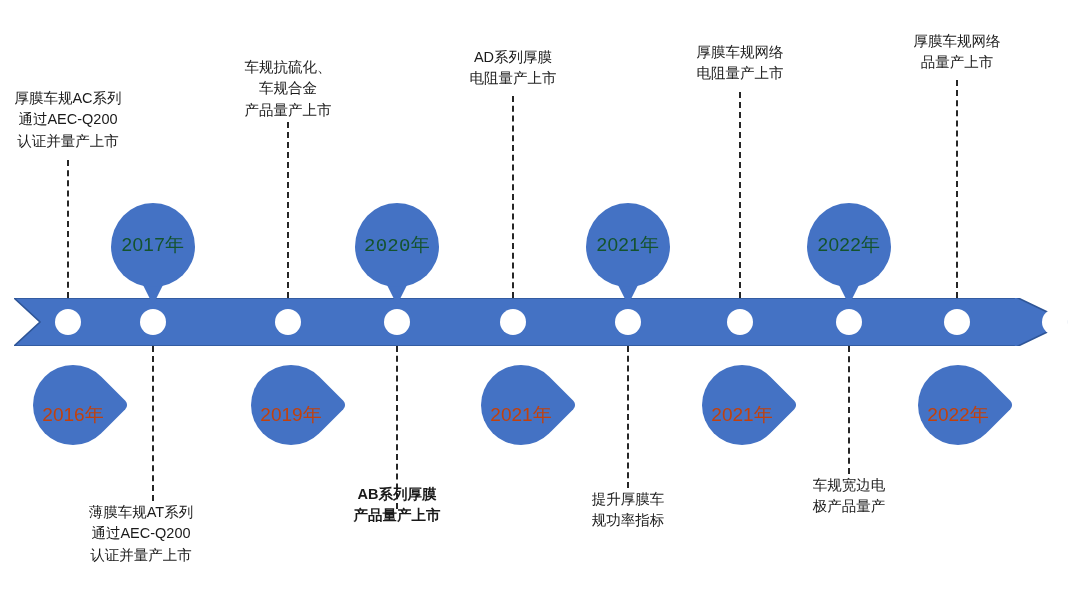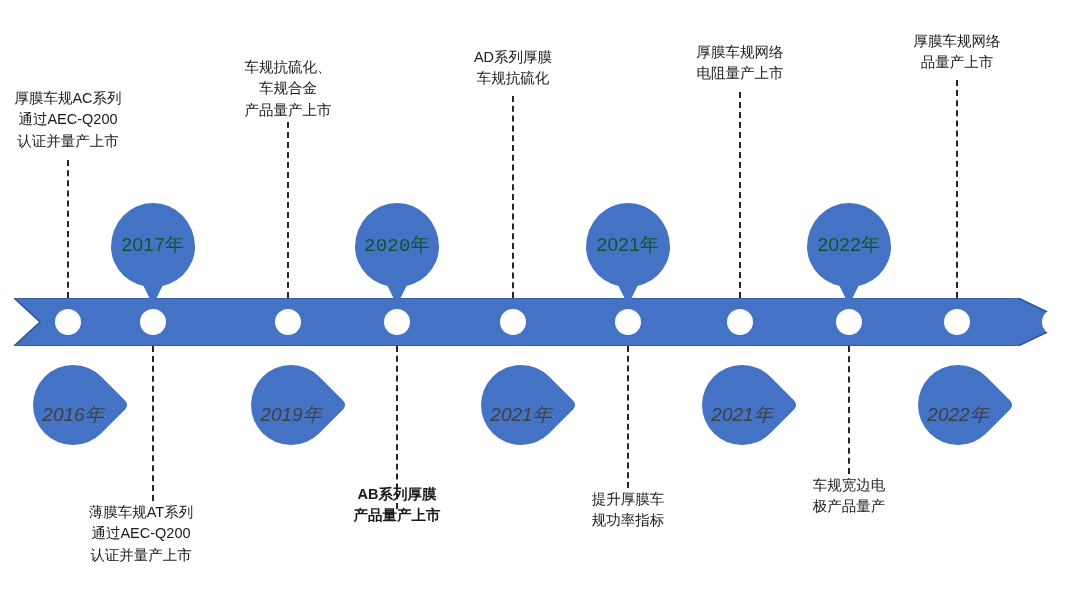--- a/index.html
+++ b/index.html
@@ -98,25 +98,24 @@
   }
   .drop-bottom .drop-label {
     position: absolute;
     left: 0;
     top: 20px;
     width: 88px;
     height: 68px;
     display: flex;
     align-items: center;
     justify-content: center;
-    color: #404040;
+    color: #c2410c;
     font-size: 19px;
     z-index: 3;
     white-space: nowrap;
-    font-style: italic;
   }
 
   
   .dash-line {
     position: absolute;
     width: 0;
     border-left: 2px dashed #262626;
     transform: translateX(-50%);
   }
 
@@ -208,21 +207,21 @@
       <div class="dash-line" style="left: 68px; top: 160px; height: 138px;"></div>
       <div class="event-label above" style="left: 68px; top: 88px;">厚膜车规AC系列
 通过AEC-Q200
 认证并量产上市</div>
       <div class="dash-line" style="left: 288px; top: 122px; height: 176px;"></div>
       <div class="event-label above" style="left: 288px; top: 57px;">车规抗硫化、
 车规合金
 产品量产上市</div>
       <div class="dash-line" style="left: 513px; top: 96px; height: 202px;"></div>
       <div class="event-label above" style="left: 513px; top: 47px;">AD系列厚膜
-车规抗硫化</div>
+电阻量产上市</div>
       <div class="dash-line" style="left: 740px; top: 92px; height: 206px;"></div>
       <div class="event-label above" style="left: 740px; top: 42px;">厚膜车规网络
 电阻量产上市</div>
       <div class="dash-line" style="left: 957px; top: 80px; height: 218px;"></div>
       <div class="event-label above" style="left: 957px; top: 31px;">厚膜车规网络
 品量产上市</div>
     </div>
 
   <div id="below-group">
       <div class="dash-line" style="left: 153px; top: 346px; height: 155px;"></div>

